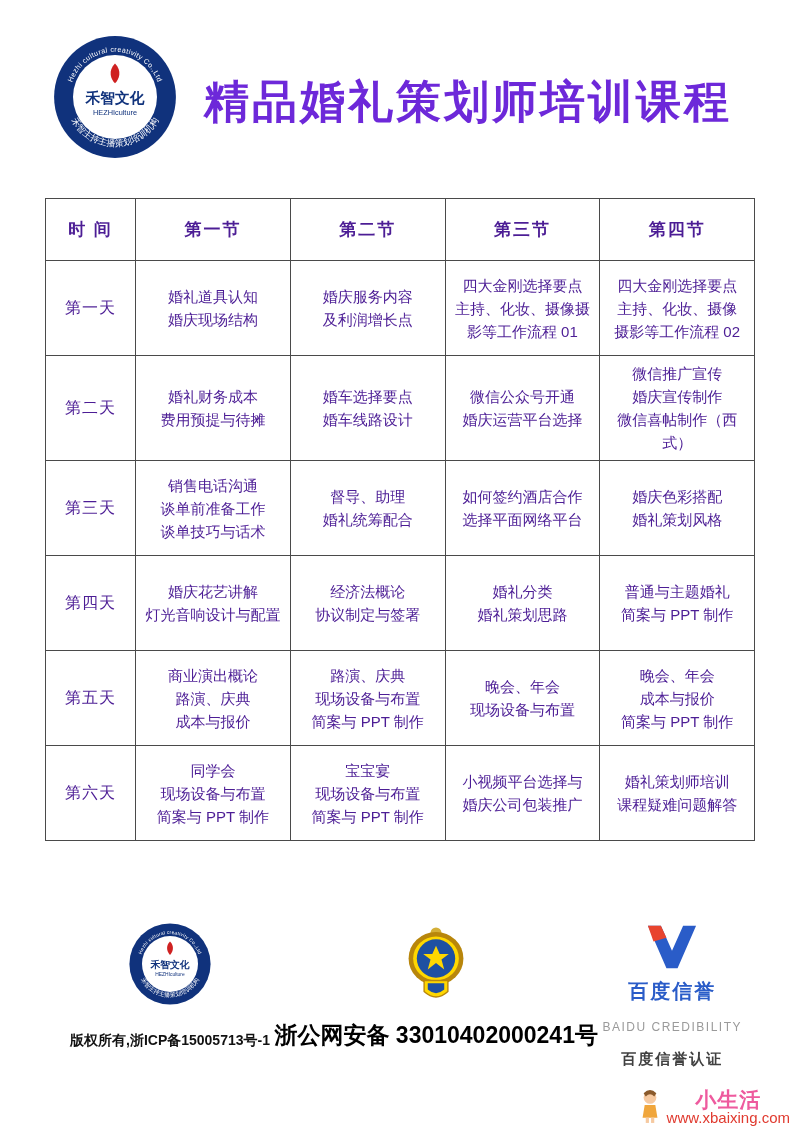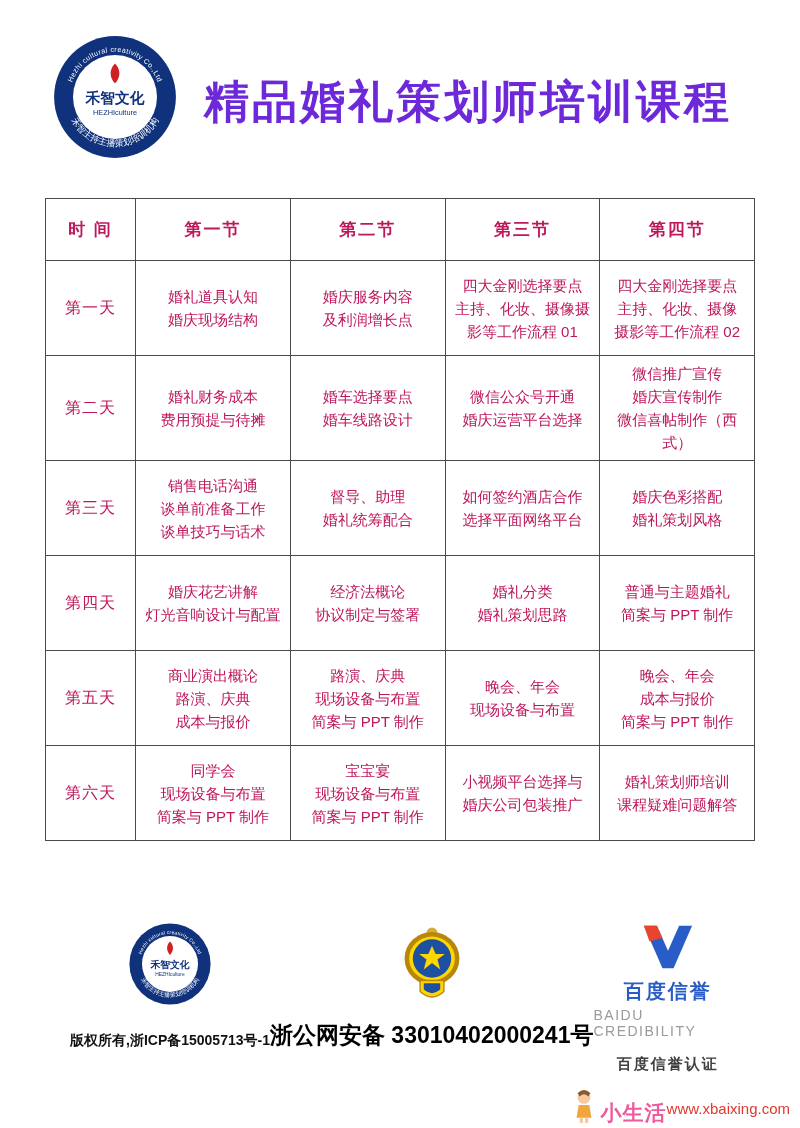--- a/index.html
+++ b/index.html
@@ -19,50 +19,50 @@
     font-size:45px; font-weight:900; letter-spacing:3px; color:#6d28d9;
     margin-top:10px;
   }
 
   
   .table-wrap { margin:38px 45px 0 45px; }
   table { width:100%; border-collapse:collapse; table-layout:fixed; }
   col.c-time { width:90px; }
   th, td {
     border:1px solid #4a4a4a;
-    text-align:center; vertical-align:middle; color:#be185d;
+    text-align:center; vertical-align:middle; color:#4c1d95;
   }
   th { height:62px; font-size:17px; font-weight:bold; letter-spacing:2px; }
   td { height:95px; font-size:15px; padding:6px 3px; }
   td .line { line-height:23px; }
   td.day { font-size:16px; letter-spacing:1px; }
 
   
   .footer {
     position:absolute; left:0; right:0; top:922px;
     display:flex; justify-content:space-between; align-items:flex-start;
     padding:0 58px 0 70px;
   }
   .f-col { display:flex; flex-direction:column; align-items:center; }
   .logo-bottom { width:84px; height:84px; }
   .copyright { margin-top:26px; font-size:14px; font-weight:600; color:#111; white-space:nowrap; }
   .badge-svg { width:64px; height:84px; }
   .police { margin-top:14px; font-size:23px; font-weight:bold; color:#000; white-space:nowrap; }
   .baidu-svg { width:56px; height:50px; }
   .baidu-title { margin-top:6px; font-size:20px; font-weight:bold; color:#2a5cc8; letter-spacing:2px; }
-  .baidu-sub { font-size:14px; color:#9a9a9a; letter-spacing:1.5px; margin-top:2px; }
+  .baidu-sub { font-size:12px; color:#9a9a9a; letter-spacing:1.5px; margin-top:15px; }
   .baidu-cert { margin-top:16px; font-size:15px; font-weight:bold; color:#404040; letter-spacing:2px; }
 
   
   .watermark {
     position:absolute; right:10px; bottom:4px;
     display:flex; align-items:flex-end; gap:4px;
   }
   .mascot-svg { width:26px; height:34px; }
-  .wm-text { display:flex; align-items:flex-start; }
+  .wm-text { display:flex; flex-direction:column; align-items:center; }
   .wm-name { font-size:21px; font-weight:bold; color:#ee5a9e; line-height:22px; letter-spacing:1px; }
   .wm-url { font-size:15px; color:#e03a2f; line-height:13px; }
 </style>
 </head>
 <body>
 
 <div class="page">
 
   <div class="top">
     <svg class="logo-top" viewBox="0 0 120 120">

